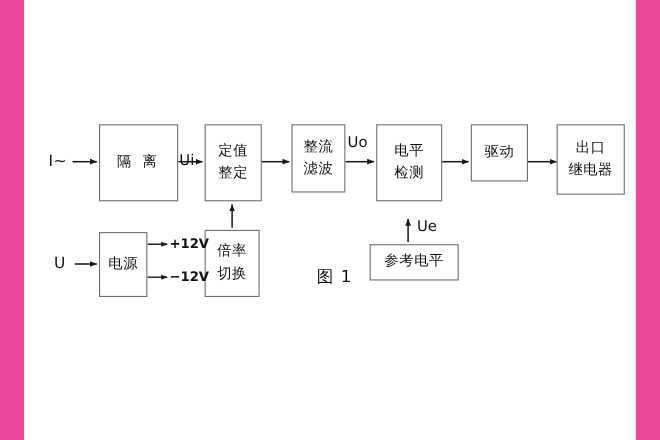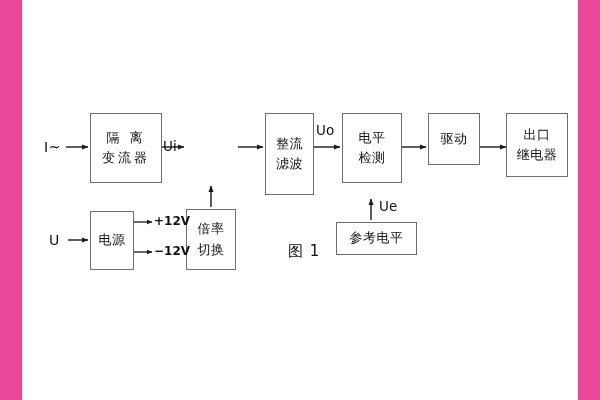--- a/index.html
+++ b/index.html
@@ -125,25 +125,28 @@
 
     <g stroke="#1a1a1a" stroke-width="1.3" fill="none">
 
       <line x1="134" y1="222" x2="152" y2="222" marker-end="url(#ahs)"></line>
       <line x1="134" y1="252" x2="152" y2="252" marker-end="url(#ahs)"></line>
     </g>
   </svg>
 
   <div class="blk wide" style="left:90px; top:113px; width:72px; height:70px;">
     <span class="ln">隔 离</span>
-    <span class="ln">变流器</span>
   </div>
 
+  <div class="blk" style="left:186px; top:113px; width:52px; height:70px;">
+    <span class="ln">定值</span>
+    <span class="ln">整定</span>
+  </div>
 
-  <div class="blk" style="left:265px; top:113px; width:49px; height:82px;">
+  <div class="blk" style="left:265px; top:113px; width:49px; height:62px;">
     <span class="ln">整流</span>
     <span class="ln">滤波</span>
   </div>
 
   <div class="blk" style="left:342px; top:113px; width:60px; height:70px;">
     <span class="ln">电平</span>
     <span class="ln">检测</span>
   </div>
 
   <div class="blk" style="left:428px; top:113px; width:52px; height:52px;">

